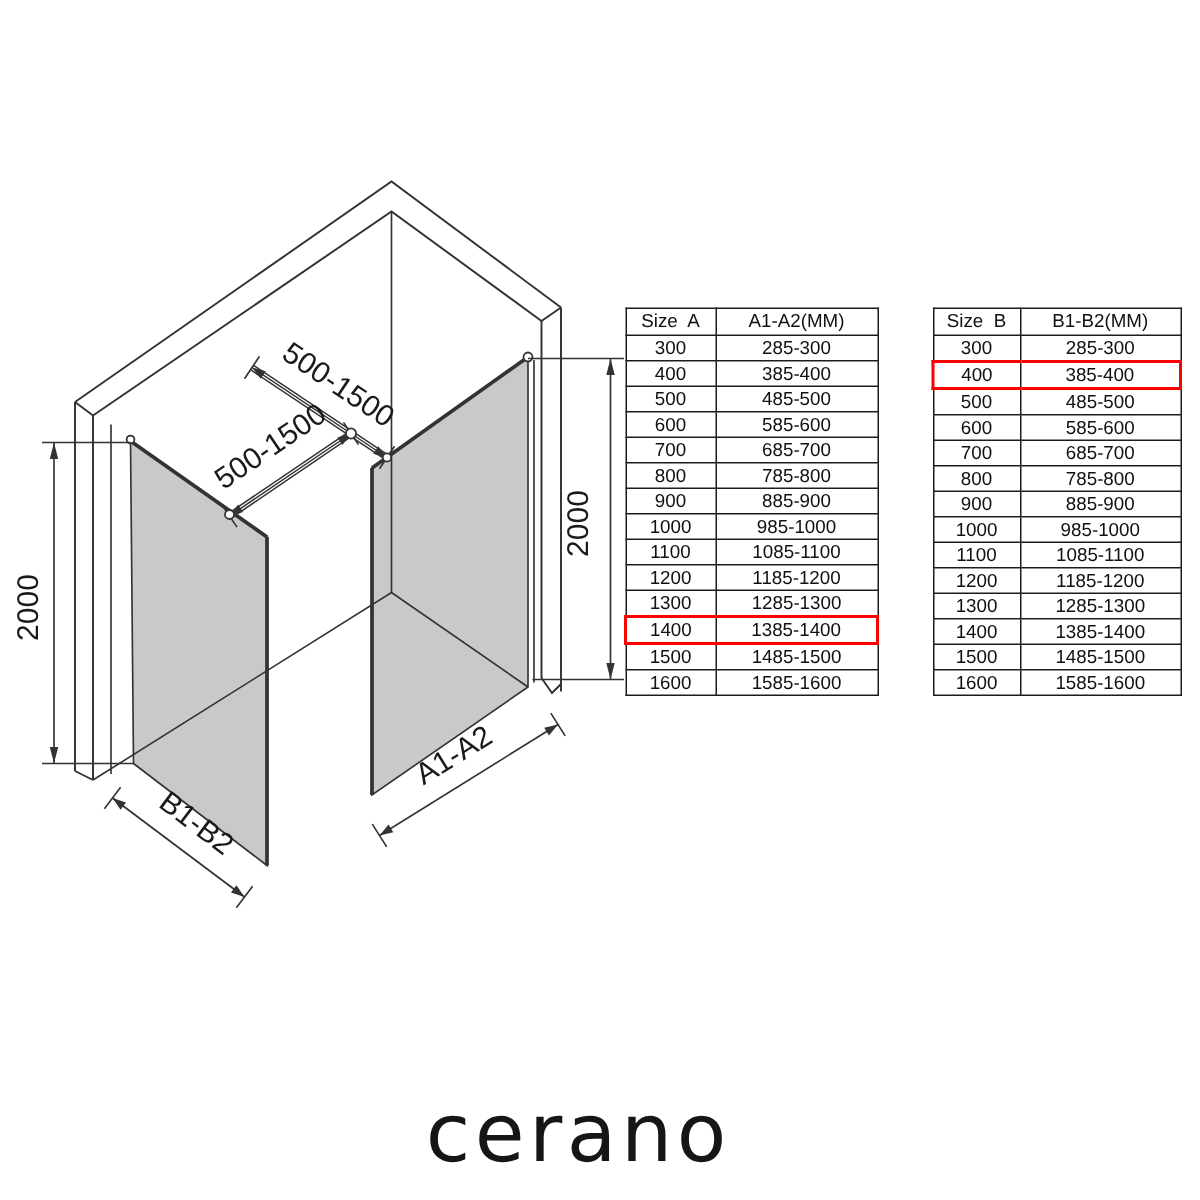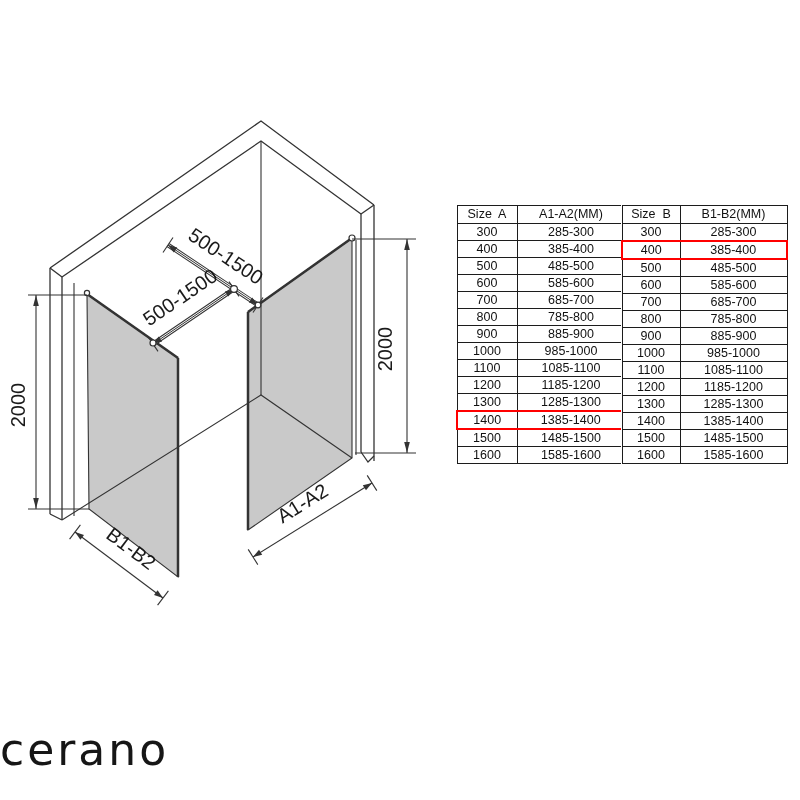--- a/index.html
+++ b/index.html
@@ -15,29 +15,29 @@
   .barOuter{stroke:var(--line);stroke-width:4.6px;fill:none;}
   .barInner{stroke:#fff;stroke-width:2.6px;fill:none;}
   .barCenter{stroke:var(--line);stroke-width:1px;fill:none;}
   .dimtxt{font:20px "Liberation Sans",sans-serif;fill:#1a1a1a;}
   .spec-table{position:absolute;border-collapse:collapse;table-layout:fixed;
               font-size:12.5px;color:#111;background:#fff;}
   .spec-table th,.spec-table td{border:1px solid #1c1c1c;text-align:center;
               padding:0;height:16px;line-height:16px;white-space:pre;
               font-weight:400;overflow:hidden;}
   .spec-table th{height:17px;line-height:17px;}
-  #tableA{left:456px;top:205px;width:170px;}
+  #tableA{left:416px;top:205px;width:170px;}
   #tableA col:first-child{width:60px;}
   #tableB{left:621px;top:205px;width:167px;}
   #tableB col:first-child{width:58px;}
   tr.hl td{border-top:2px solid var(--hl);border-bottom:2px solid var(--hl);}
   tr.hl td:first-child{border-left:2px solid var(--hl);}
   tr.hl td:last-child{border-right:2px solid var(--hl);}
-  .logo{position:absolute;left:0;top:724px;width:771px;text-align:left;
-        font-family:"DejaVu Sans",sans-serif;font-weight:400;font-size:44px;
+  .logo{position:absolute;left:0;top:724px;width:771px;text-align:center;
+        font-family:"DejaVu Sans",sans-serif;font-weight:400;font-size:54px;
         letter-spacing:3px;color:#161616;}
 </style>
 </head>
 <body>
 
 <div class="canvas">
 
   <svg width="440" height="640" viewBox="0 0 440 640">
 
     <g>

